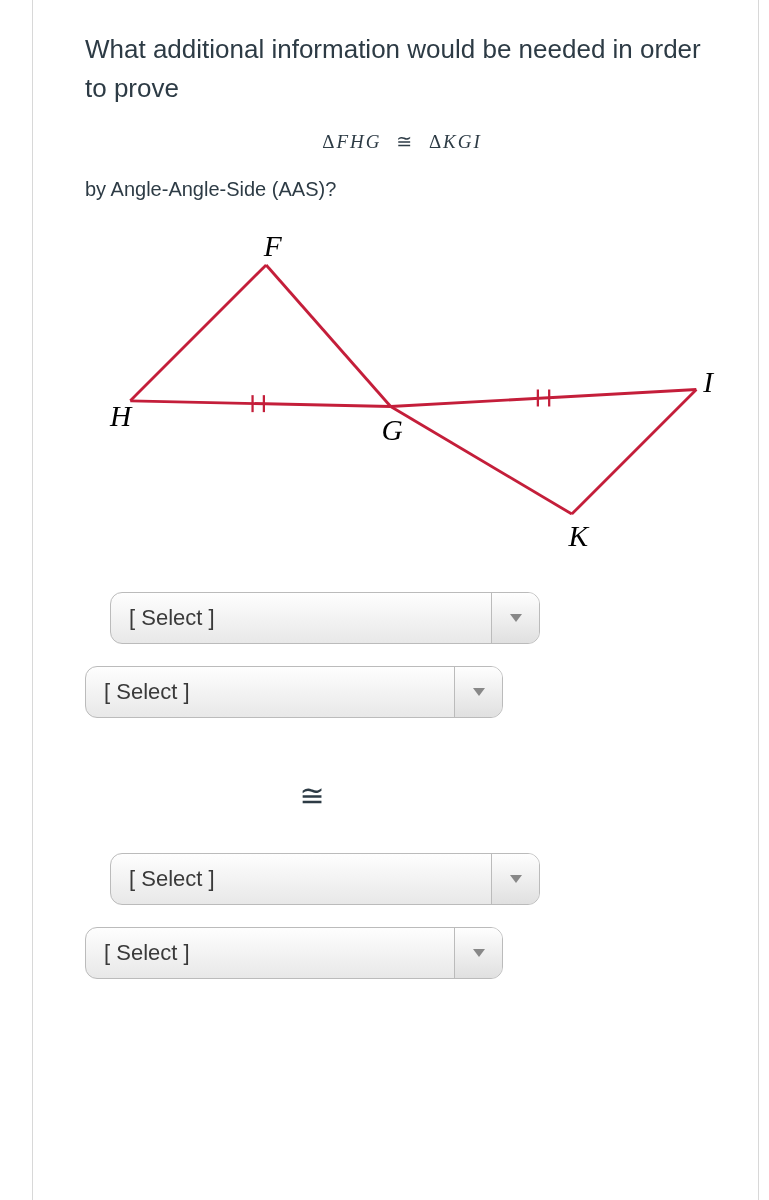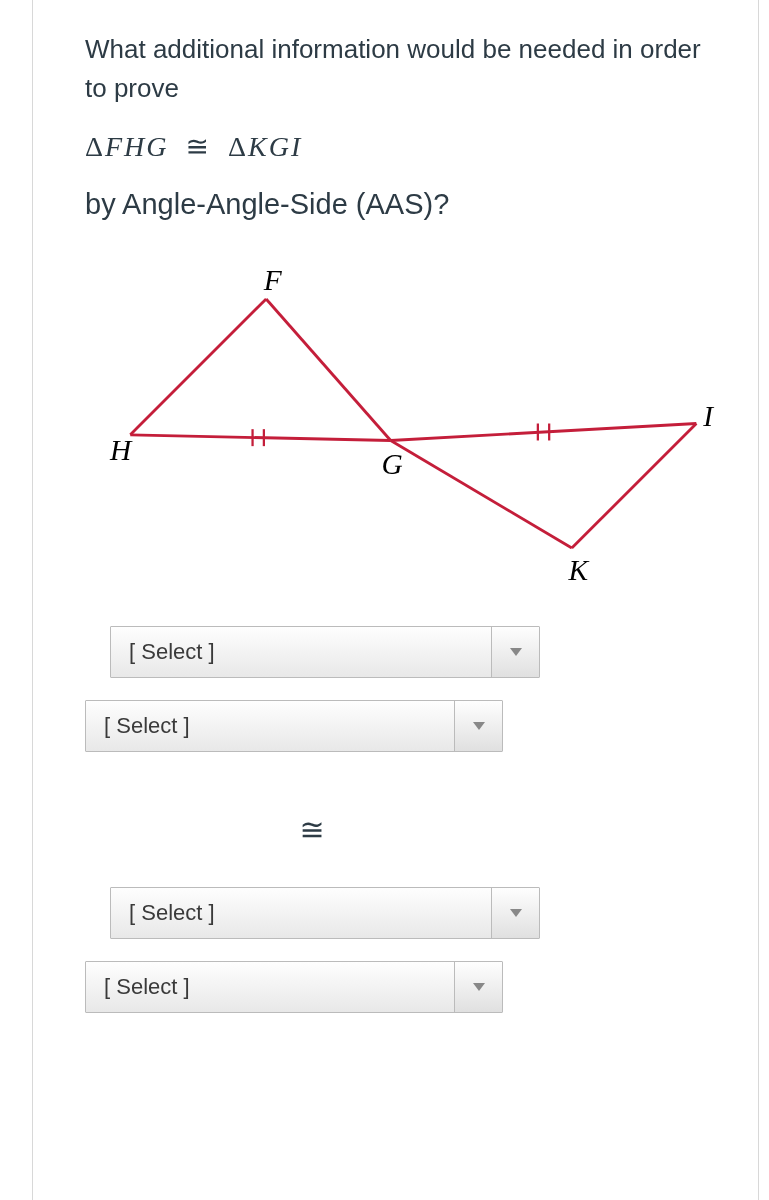--- a/index.html
+++ b/index.html
@@ -32,39 +32,39 @@
       width: 1px;
       background: #d8d8d8;
     }
     .question-text {
       font-size: 26px;
       color: #2d3b45;
       line-height: 1.5;
       margin-bottom: 22px;
     }
     .congruence-expr {
-      text-align: left;
-      font-size: 28px;
+      text-align: center;
+      font-size: 19px;
       font-family: 'Times New Roman', serif;
       font-style: italic;
       margin: 20px 0 25px 0;
       letter-spacing: 2px;
     }
     .delta {
       font-style: normal;
     }
     .congruent-symbol {
       font-style: normal;
       display: inline-block;
       margin: 0 8px;
     }
     .by-text {
-      font-size: 29px;
+      font-size: 20px;
       color: #2d3b45;
-      margin-bottom: 44px;
+      margin-bottom: 30px;
     }
     .diagram-container {
       width: 100%;
       margin: 10px 0 40px 0;
     }
     .diagram-svg {
       width: 100%;
       height: auto;
     }
     .select-group {
@@ -72,21 +72,21 @@
     }
     .select-group-2 {
       margin-top: 40px;
     }
     .select-box {
       position: relative;
       display: flex;
       align-items: stretch;
       height: 52px;
       border: 1px solid #bbb;
-      border-radius: 1px;
+      border-radius: 12px;
       background: linear-gradient(to bottom, #fefefe 0%, #e8e8e8 100%);
       margin-bottom: 22px;
       cursor: pointer;
       overflow: hidden;
     }
     .select-box.small {
       width: 430px;
       margin-left: 25px;
     }
     .select-box.large {

